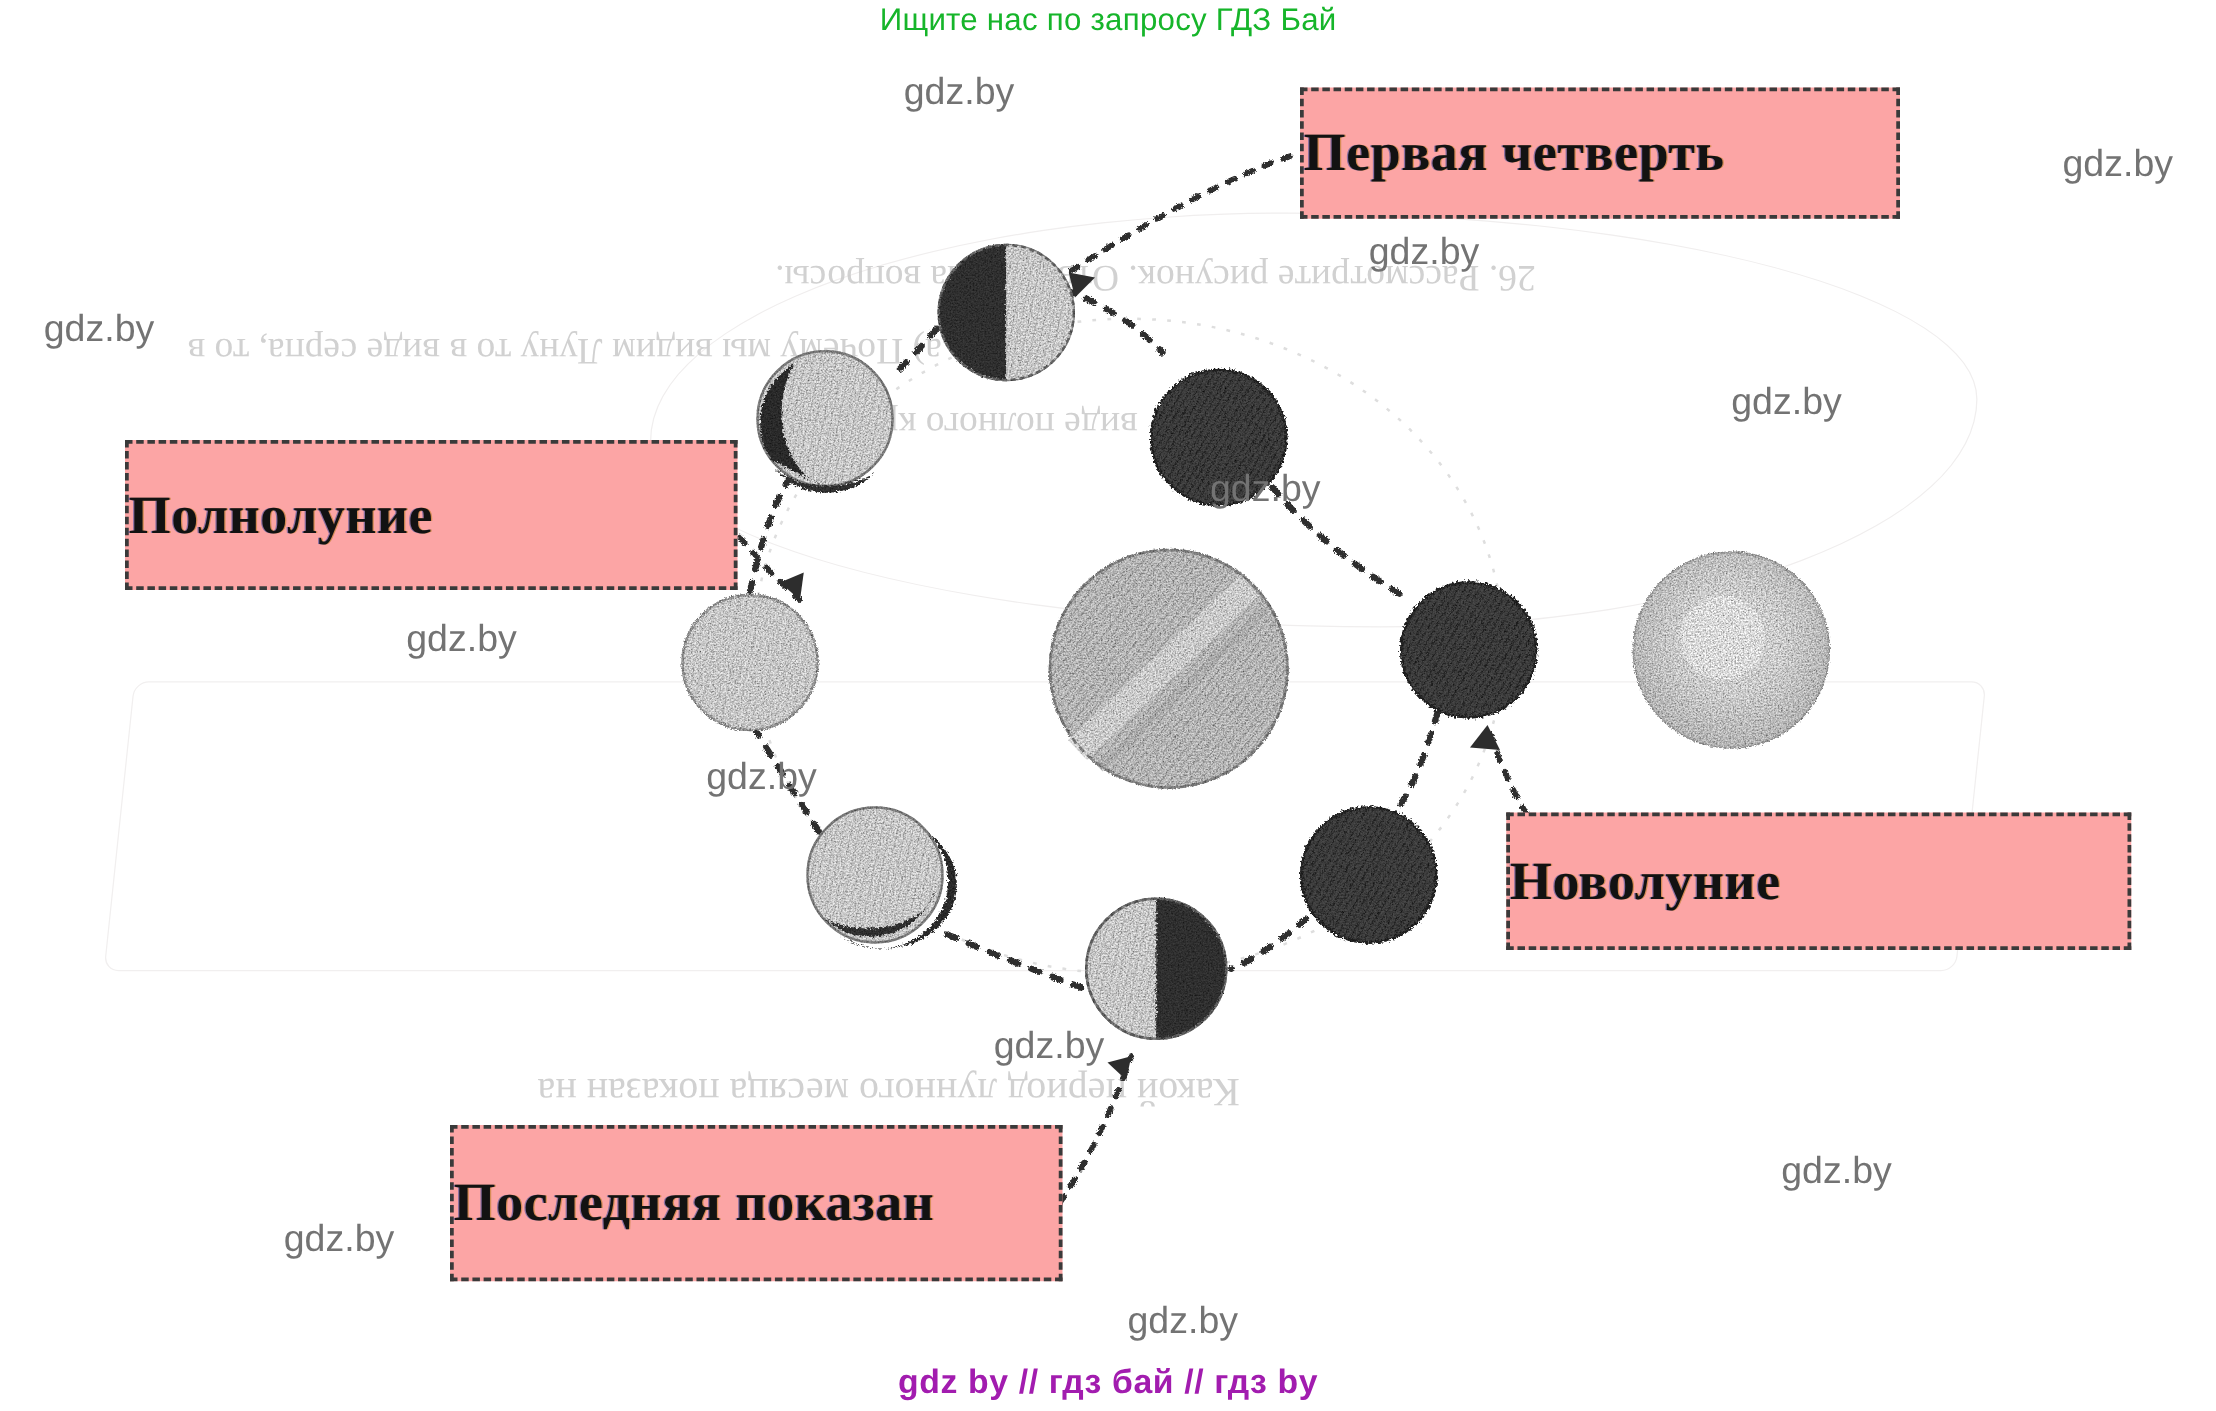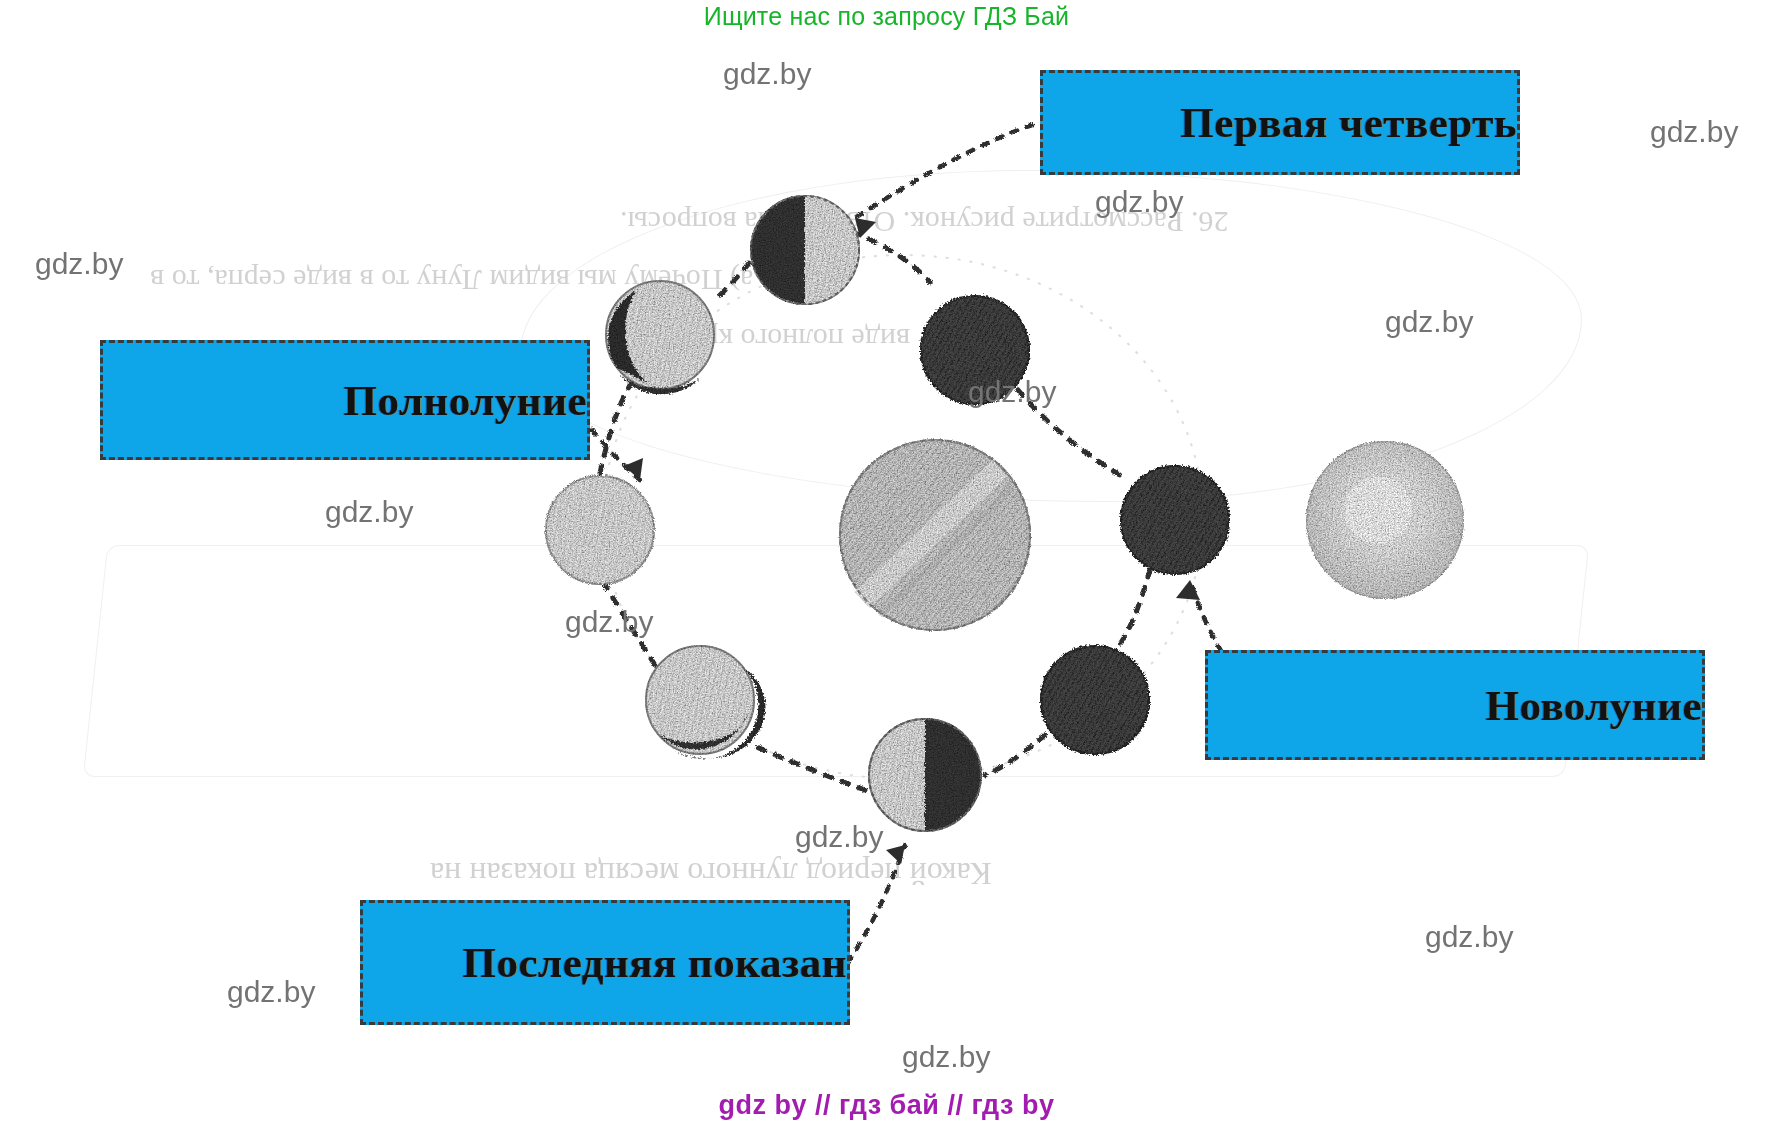--- a/index.html
+++ b/index.html
@@ -64,26 +64,26 @@
   }
   .ghost-blob {
     position: absolute;
     border: 1px solid #eceaea;
     pointer-events: none;
   }
 
   
   .label-box {
     position: absolute;
-    background: #0ea5e9;
+    background: #fca5a5;
     border: 3px dashed #3a3a3a;
     box-sizing: border-box;
     display: flex;
     align-items: center;
-    justify-content: flex-end;
+    justify-content: flex-start;
   }
   .label-box .label-text {
     font-family: "Liberation Serif", serif;
     font-weight: bold;
     font-size: 43px;
     color: #121212;
     white-space: nowrap;
     letter-spacing: 0.5px;
     text-shadow: 1px 0 0 rgba(180,120,20,.55), -1px 0 0 rgba(30,60,160,.5);
   }
@@ -234,21 +234,21 @@
       <polygon points="640,480 624,466 643,458"></polygon>
       <polygon points="1190,580 1176,598 1200,600"></polygon>
       <polygon points="905,845 886,850 901,864"></polygon>
     </g>
   </svg>
 
   <div class="label-box" style="left:1040px;top:70px;width:480px;height:105px;">
     <span class="label-text">Первая четверть</span>
   </div>
 
-  <div class="label-box" style="left:100px;top:340px;width:490px;height:120px;">
+  <div class="label-box" style="left:100px;top:352px;width:490px;height:120px;">
     <span class="label-text">Полнолуние</span>
   </div>
 
   <div class="label-box" style="left:1205px;top:650px;width:500px;height:110px;">
     <span class="label-text">Новолуние</span>
   </div>
 
   <div class="label-box" style="left:360px;top:900px;width:490px;height:125px;">
     <span class="label-text">Последняя показан</span>
   </div>

